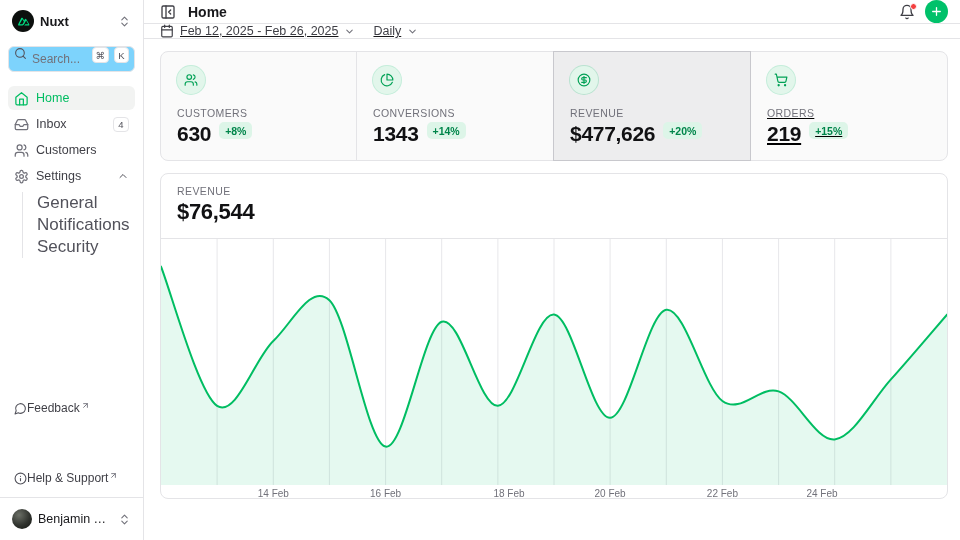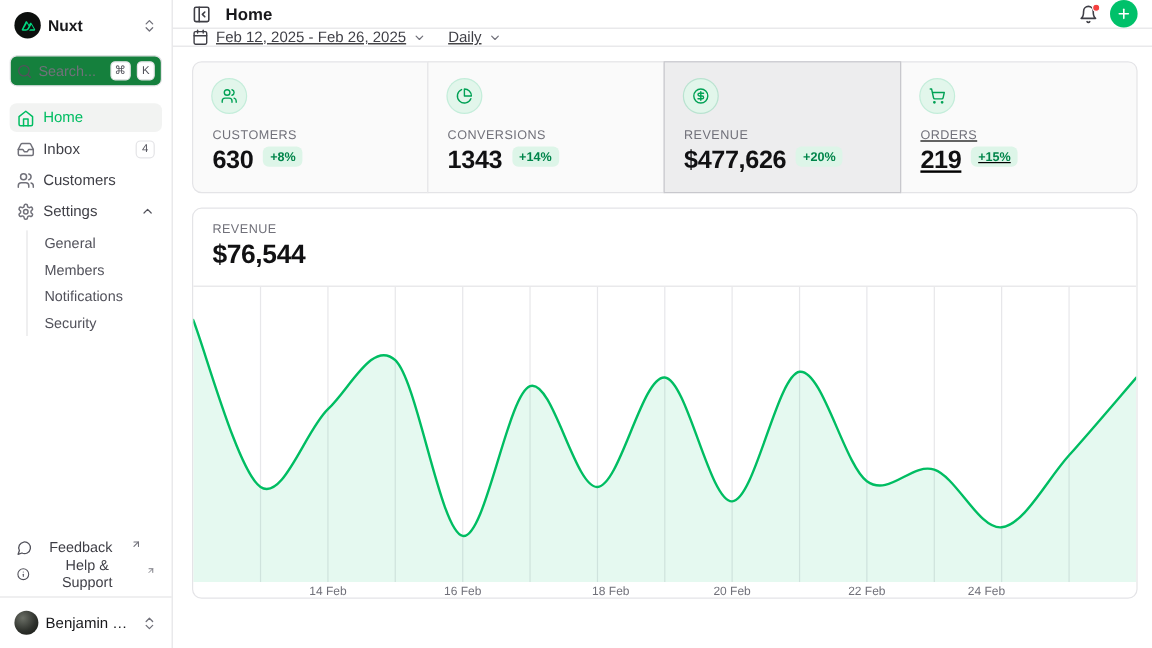--- a/index.html
+++ b/index.html
@@ -13,21 +13,21 @@
   .brand { display:flex; align-items:center; gap:6px; height:26px; padding:0 4px; border:none;
     background:transparent; border-radius:6px; cursor:pointer; width:100%; }
   .brand-logo { width:22px; height:22px; border-radius:50%; background:#0c0f0d; display:flex;
     align-items:center; justify-content:center; flex:none; }
   .brand-logo svg { width:13px; height:13px; }
   .brand-name { font-size:13px; font-weight:700; color:#18181b; }
   .updown { margin-left:auto; color:#71717a; display:flex; }
   .updown svg { width:13px; height:13px; }
 
   .search { margin-top:12px; height:26px; border:1px solid #e4e4e7; border-radius:6px;
-    display:flex; align-items:center; gap:5px; padding:0 5px; background:#15803d; }
+    display:flex; gap:5px; padding:0 5px; background:#7dd3fc; }
   .search .ic { width:13px; height:13px; color:#52525b; flex:none; }
   .search input { border:none; outline:none; width:100%; min-width:0; font-size:12px;
     color:#18181b; background:transparent; font-family:"Liberation Sans",sans-serif; }
   .search input::placeholder { color:#71717a; }
   .kbd { flex:none; font-size:9.5px; color:#52525b; border:1px solid #e4e4e7; border-radius:4px;
     min-width:15px; height:16px; display:flex; align-items:center; justify-content:center; padding:0 3px;
     background:#fff; }
 
   nav { margin-top:14px; display:flex; flex-direction:column; gap:2px; }
   .nav-item { display:flex; align-items:center; gap:7px; height:24px; padding:0 6px;
@@ -35,25 +35,25 @@
     color:#3f3f46; font-weight:500; width:100%; text-align:left; }
   .nav-item .ic { width:15px; height:15px; color:#71717a; flex:none; }
   .nav-item.active { background:#f2f3f2; color:#00bd62; }
   .nav-item.active .ic { color:#00bd62; }
   .nav-item .grow { flex:1; }
   .count-badge { font-size:9.5px; color:#52525b; border:1px solid #e4e4e7; border-radius:4px;
     min-width:16px; height:15px; display:flex; align-items:center; justify-content:center; }
   .chev { color:#52525b; } .chev svg { width:12px; height:12px; display:block; }
   .subnav { margin:2px 0 2px 14px; border-left:1px solid #e4e4e7; display:flex; flex-direction:column; }
   .subnav-item { border:none; background:transparent; cursor:pointer; text-align:left;
-    font-size:12px; color:#52525b; height:22px; padding:0 0 0 14px; display:flex; align-items:center; }
+    font-size:17px; color:#52525b; height:22px; padding:0 0 0 14px; display:flex; align-items:center; }
 
   .side-footer { margin-top:auto; }
-  .flink { display:flex; align-items:center; gap:14px; height:22px; padding:0 6px; border:none;
-    background:transparent; cursor:pointer; font-size:12px; color:#3f3f46; width:100%; }
+  .flink { display:flex; align-items:center; gap:0; height:22px; padding:0 6px; border:none;
+    background:transparent; cursor:pointer; font-size:12px; color:#3f3f46; width:100%;margin-top:48px; }
   .flink .ic { width:13px; height:13px; color:#52525b; }
   .flink .ext { width:9px; height:9px; color:#71717a; margin-left:1px; margin-bottom:6px; }
   .divider { border-top:1px solid #e4e4e7; margin:8px -8px 8px -8px; }
   .user { display:flex; align-items:center; gap:6px; height:26px; padding:0 4px; border:none;
     background:transparent; cursor:pointer; width:100%; font-size:12.5px; font-weight:500; color:#18181b; }
   .avatar { width:20px; height:20px; border-radius:50%; flex:none;
     background:radial-gradient(circle at 35% 30%, #6b6f66 0%, #30332e 55%, #121410 100%); }
   .user .name { white-space:nowrap; overflow:hidden; text-overflow:ellipsis; }
 
   
@@ -173,21 +173,20 @@
           <span>Settings</span>
           <span class="grow"></span>
           <span class="chev">
             <svg viewBox="0 0 24 24" fill="none" stroke="currentColor" stroke-width="2" stroke-linecap="round" stroke-linejoin="round">
               <path d="m18 15-6-6-6 6"></path>
             </svg>
           </span>
         </button>
         <div class="subnav">
           <button class="subnav-item">General</button>
-          <button class="subnav-item">Members</button>
           <button class="subnav-item">Notifications</button>
           <button class="subnav-item">Security</button>
         </div>
       </nav>
 
     <div class="side-footer">
       <div id="footerLinks">
           <button class="flink">
             <svg class="ic" viewBox="0 0 24 24" fill="none" stroke="currentColor" stroke-width="2" stroke-linecap="round" stroke-linejoin="round">
               <path d="M7.9 20A9 9 0 1 0 4 16.1L2 22Z"></path>

